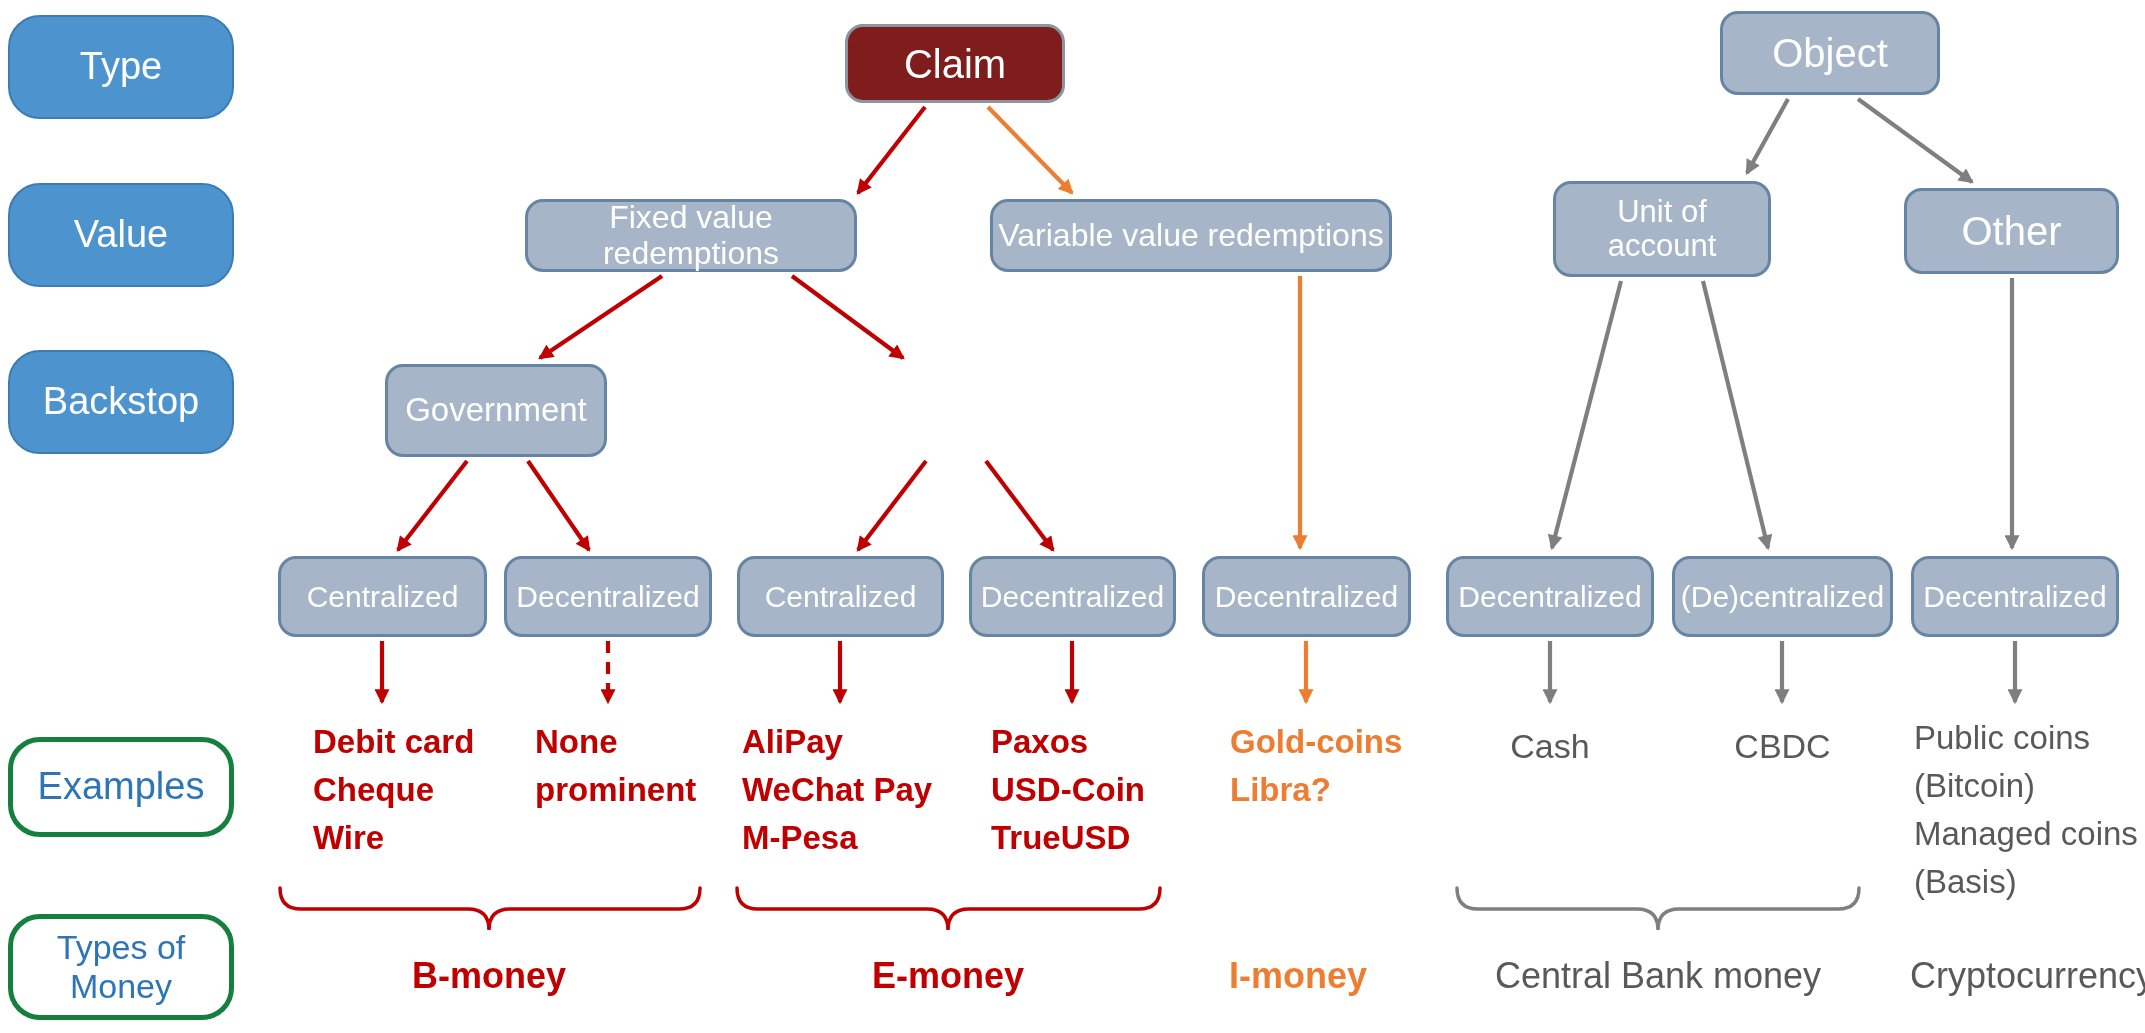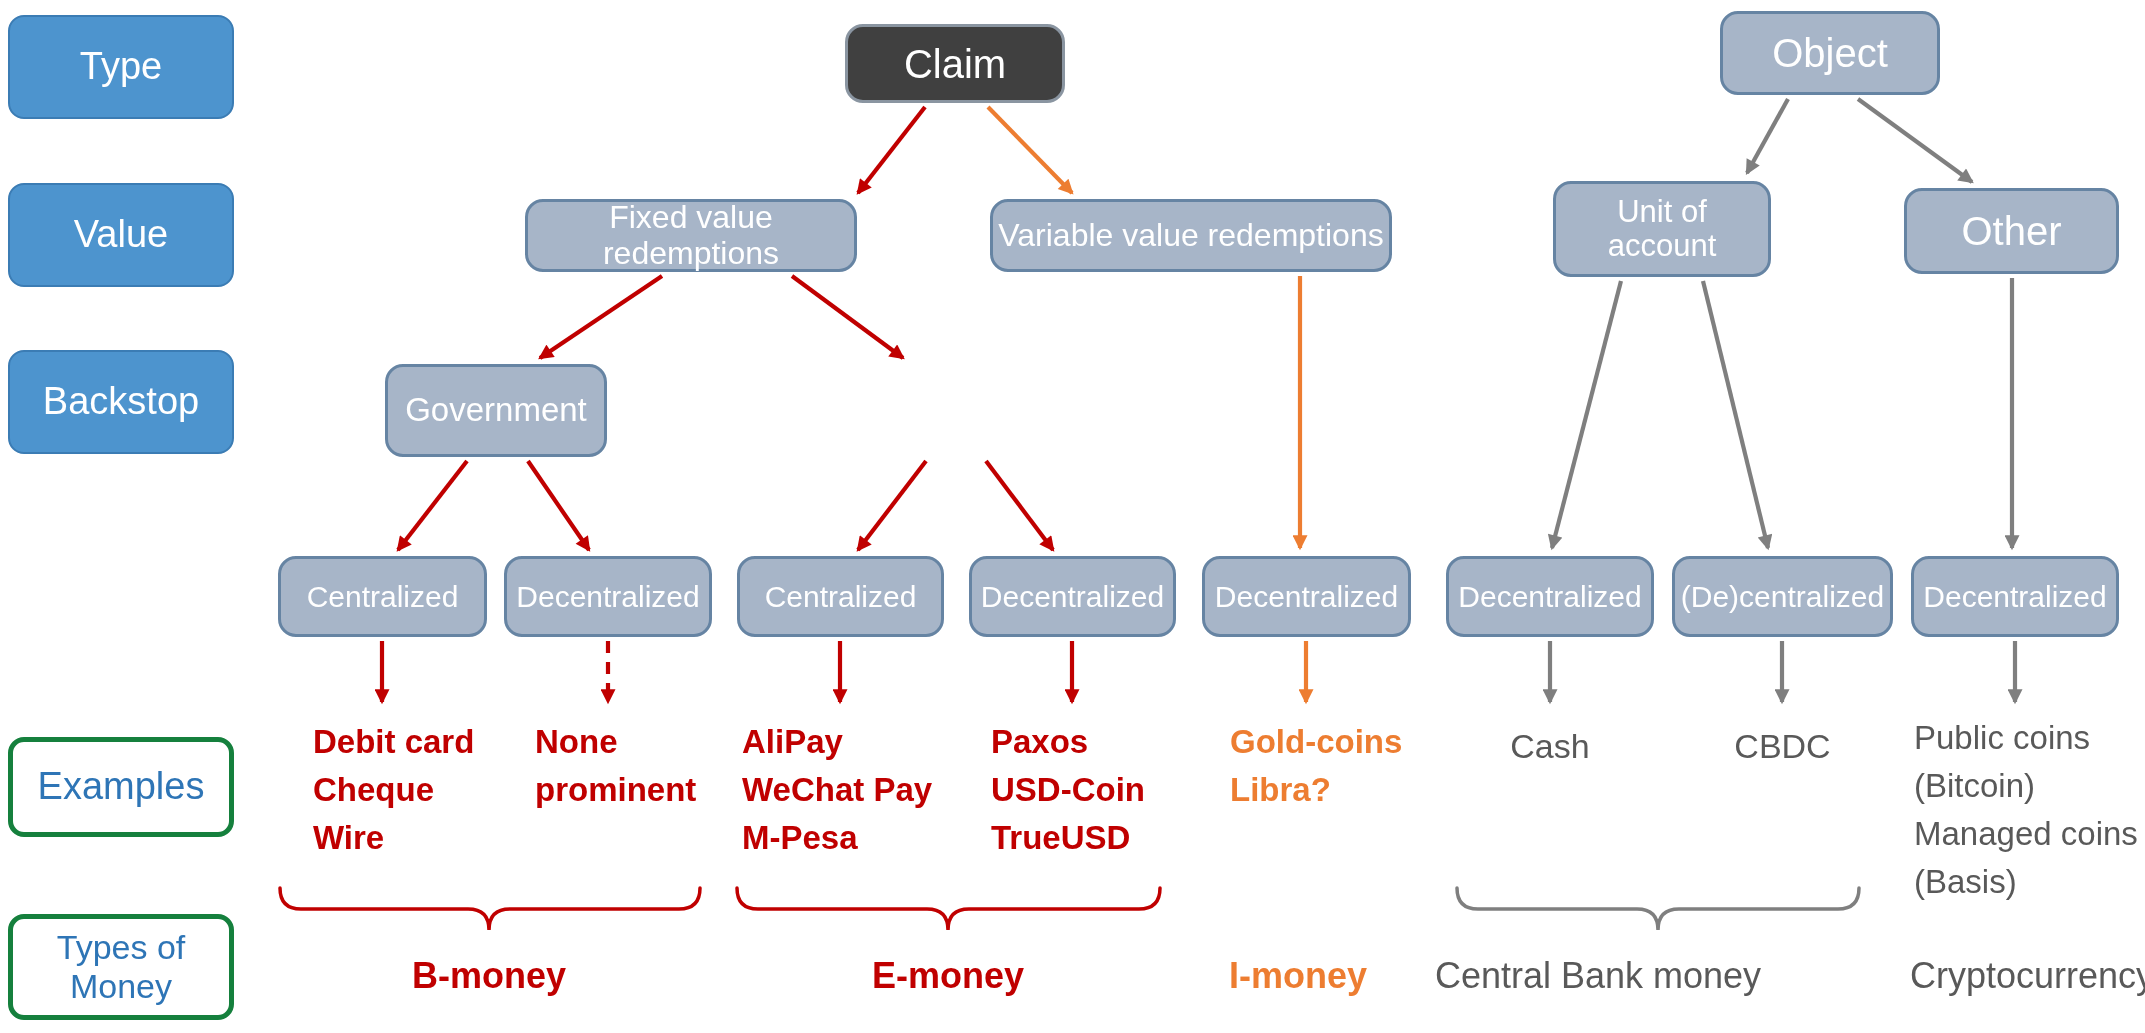--- a/index.html
+++ b/index.html
@@ -5,35 +5,35 @@
   html,body{margin:0;padding:0;background:#ffffff;}
   .canvas{
     position:relative;width:2145px;height:1033px;background:#ffffff;overflow:hidden;
     font-family:"Liberation Sans", sans-serif;
   }
   svg.connectors{position:absolute;left:0;top:0;pointer-events:none;}
 
   
   .rlabel{
     position:absolute;left:8px;width:226px;height:104px;
-    border-radius:16px;display:flex;flex-direction:column;align-items:center;justify-content:center;
+    border-radius:32px;display:flex;flex-direction:column;align-items:center;justify-content:center;
     font-size:38px;line-height:1.15;text-align:center;box-sizing:border-box;
   }
   .rlabel.solid{background:#4D94CE;border:2px solid #3B7CB4;color:#ffffff;}
   .rlabel.outline{background:#ffffff;border:5px solid #15803d;color:#2E75B6;height:100px;}
   .rlabel.outline.two{font-size:34px;}
 
   
   .node{
     position:absolute;box-sizing:border-box;
     background:#A7B5C8;border:3px solid #6684A3;border-radius:18px;
     color:#ffffff;display:flex;flex-direction:column;align-items:center;justify-content:center;
     text-align:center;line-height:1.1;
   }
-  .node.toplvl{background:#404040;border-color:#8A95A1;font-size:40px;}
+  .node.toplvl{background:#7f1d1d;border-color:#8A95A1;font-size:40px;}
   .node.big{font-size:40px;}
   .node.val{font-size:32px;}
   .node.mid{font-size:33px;}
   .node.unit{font-size:31px;justify-content:center;}
   .node.tech{font-size:30px;}
 
   
   .exblock{position:absolute;font-size:33px;line-height:1.45;}
   .exblock span{display:block;}
   .ex-red{color:#C00000;font-weight:600;}
@@ -115,21 +115,21 @@
   <div class="exblock ex-gray" style="left:1914px;top:714px">
     <span>Public coins</span>
     <span>(Bitcoin)</span>
     <span>Managed coins</span>
     <span>(Basis)</span>
   </div>
 
   <div class="mtype red" style="left:489px">B-money</div>
   <div class="mtype red" style="left:948px">E-money</div>
   <div class="mtype orange" style="left:1298px">I-money</div>
-  <div class="mtype gray" style="left:1598px">Central Bank money</div>
+  <div class="mtype gray" style="left:1658px">Central Bank money</div>
   <div class="mtype gray" style="left:2032px">Cryptocurrency</div>
 
   <svg class="connectors" width="2145" height="1033" viewBox="0 0 2145 1033">
     <defs>
       <marker id="ah-red" viewBox="0 0 10 10" refX="8.5" refY="5" markerWidth="17" markerHeight="15" orient="auto" markerUnits="userSpaceOnUse">
         <path d="M0,0 L10,5 L0,10 z" fill="#C00000"></path>
       </marker>
       <marker id="ah-orange" viewBox="0 0 10 10" refX="8.5" refY="5" markerWidth="17" markerHeight="15" orient="auto" markerUnits="userSpaceOnUse">
         <path d="M0,0 L10,5 L0,10 z" fill="#ED7D31"></path>
       </marker>

